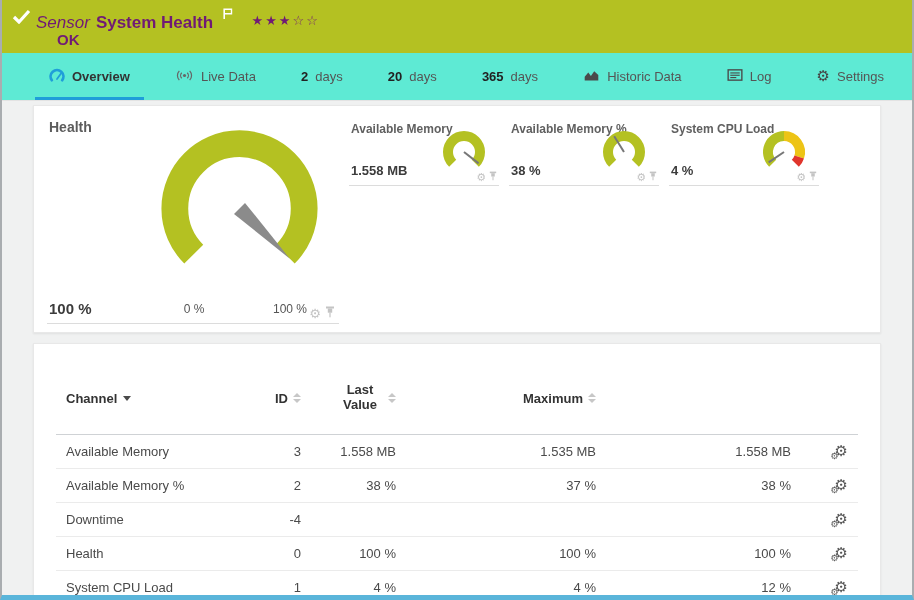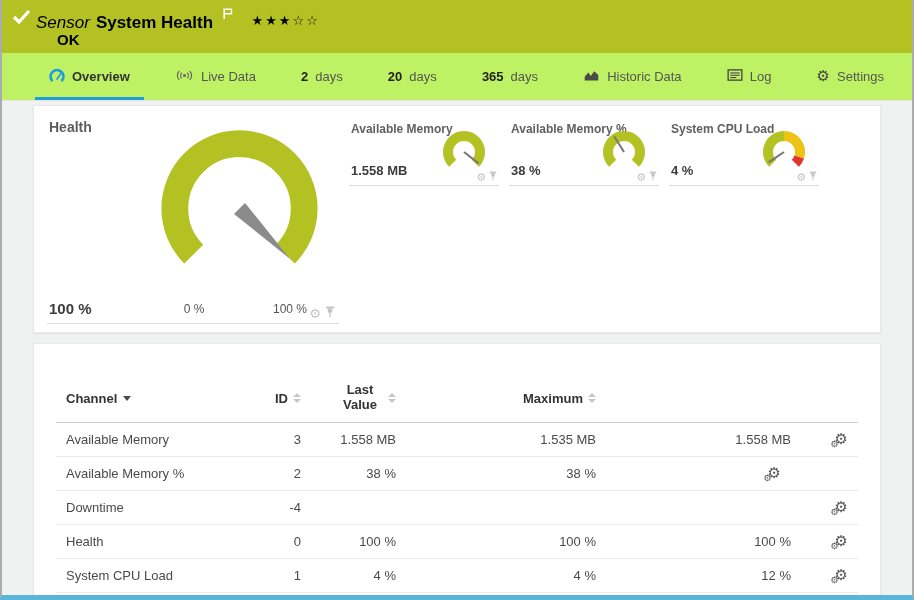--- a/index.html
+++ b/index.html
@@ -6,32 +6,32 @@
   .app{
     position:relative;width:914px;height:600px;box-sizing:border-box;
     background:#f0f1f1;overflow:hidden;
     border-left:2px solid #a9adb0;border-right:2px solid #a9adb0;border-bottom:5px solid #5ab5da;
     font-family:"Liberation Sans","DejaVu Sans",sans-serif;
     -webkit-font-smoothing:antialiased;
   }
   .ico{font-family:"DejaVu Sans",sans-serif;}
 
   
-  .statusbar{position:relative;height:53px;background:#b4c122;color:#000000;}
+  .statusbar{position:relative;height:53px;background:#b4c122;color:#701a75;}
   .statusbar .check{position:absolute;left:10px;top:9px;}
   .titleline{position:absolute;left:34px;top:5px;font-size:17px;white-space:nowrap;}
   .titleline .kind{font-style:italic;font-weight:normal;margin-right:6px;}
   .titleline .name{font-weight:bold;}
   .titleline .flag{margin-left:5px;vertical-align:8px;}
   .stars{margin-left:14px;font-size:13px;letter-spacing:2px;vertical-align:3px;cursor:pointer;}
   .stars .dim{opacity:.95;}
   .okline{position:absolute;left:55px;top:31px;font-size:15px;font-weight:bold;}
 
   
-  .tabs{height:47px;background:#bef264;border-bottom:1px solid #e3e3e3;
+  .tabs{height:47px;background:#5eead4;border-bottom:1px solid #e3e3e3;
         display:flex;align-items:stretch;justify-content:space-between;
         padding:0 14px 0 33px;}
   .tab{display:flex;align-items:center;gap:7px;font-size:13px;color:#555;
        padding:0 14px;cursor:pointer;box-sizing:border-box;border-bottom:3px solid transparent;padding-top:3px;}
   .tab b{color:#222;}
   .tab.active{border-bottom-color:#1f9ed9;color:#333;font-weight:bold;}
   .tab .gear-glyph{font-size:15px;color:#444;line-height:1;}
 
   
   .panel{position:absolute;left:31px;right:31px;background:#fff;
@@ -57,21 +57,21 @@
   .mini.m1{left:315px;} .mini.m2{left:475px;} .mini.m3{left:635px;}
   .m-title{position:absolute;left:2px;top:8px;font-size:12px;font-weight:bold;color:#606060;white-space:nowrap;}
   .minigauge{position:absolute;right:10px;top:13px;}
   .m-value{position:absolute;left:2px;bottom:7px;font-size:13px;font-weight:bold;color:#3c3c3c;}
   .m-icons{position:absolute;right:2px;bottom:2px;display:flex;gap:3px;align-items:center;
            color:#c4c4c4;font-size:11px;line-height:1;cursor:pointer;}
 
   
   .tbl{position:absolute;left:22px;right:22px;top:34px;}
   .trow,.thead{display:grid;grid-template-columns:190px 55px 95px 200px 195px 1fr;align-items:center;}
-  .thead{min-height:40px;border-bottom:1px solid #cfd2d5;font-weight:bold;color:#333;font-size:13px;padding-bottom:4px;cursor:pointer;}
+  .thead{min-height:40px;border-bottom:1px solid #cfd2d5;font-weight:bold;color:#333;font-size:13px;padding-bottom:16px;cursor:pointer;}
   .trow{height:33px;border-bottom:1px solid #ebebeb;font-size:13px;color:#4a4a4a;}
   .td{box-sizing:border-box;}
   .c-channel{padding-left:10px;text-align:left;}
   .c-num{text-align:right;}
   .c-edit{display:flex;justify-content:flex-end;padding-right:10px;}
   .hcell{display:flex;align-items:center;}
   .hcell.right{justify-content:flex-end;}
   .lastvalue-label{display:inline-block;max-width:46px;text-align:center;line-height:1.15;}
 
   
@@ -287,20 +287,21 @@
         <div class="td c-num">1.558 MB</div>
         <div class="td c-edit">
             <span class="chgear"><span>⚙</span><span class="g2">⚙</span></span>
           </div>
       </div>
 
       <div class="trow">
         <div class="td c-channel">Available Memory %</div>
         <div class="td c-num">2</div>
         <div class="td c-num">38 %</div>
+        <div class="td c-num">37 %</div>
         <div class="td c-num">38 %</div>
         <div class="td c-edit">
             <span class="chgear"><span>⚙</span><span class="g2">⚙</span></span>
           </div>
       </div>
 
       <div class="trow">
         <div class="td c-channel">Downtime</div>
         <div class="td c-num">-4</div>
         <div class="td c-num"></div>

